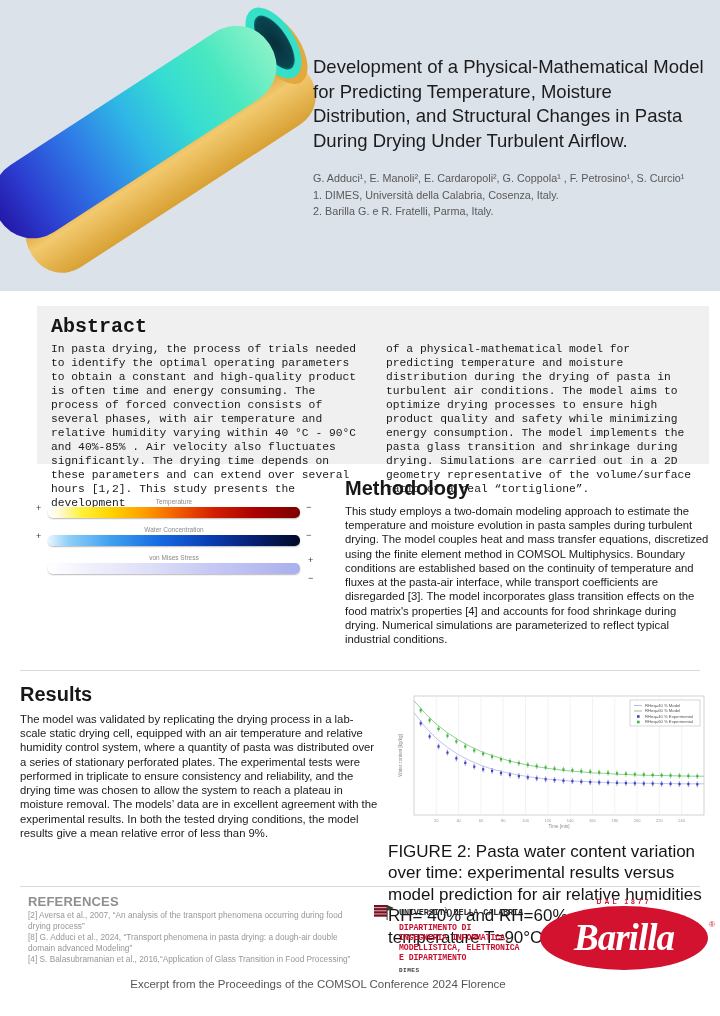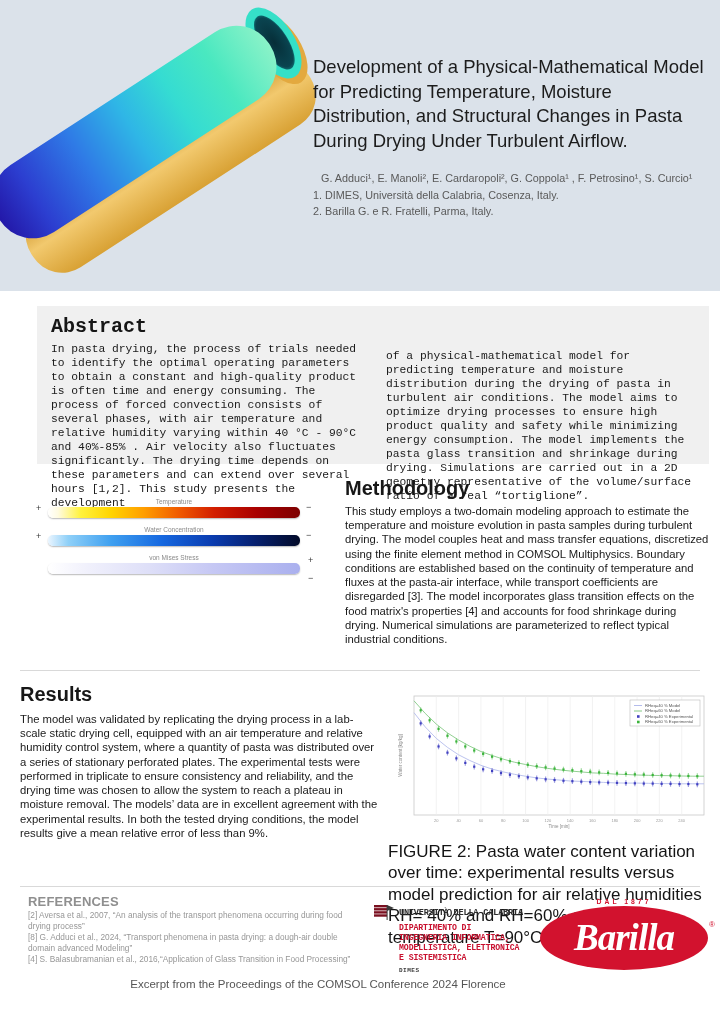--- a/index.html
+++ b/index.html
@@ -5,27 +5,27 @@
   html,body{margin:0;padding:0;background:#ffffff;}
   #page{position:relative;width:720px;height:1016px;background:#ffffff;overflow:hidden;
         font-family:"Liberation Sans",sans-serif;color:#171717;}
 
   
   .header{position:absolute;left:0;top:0;width:720px;height:291px;background:#dbe2ea;}
   .pasta{position:absolute;left:-14px;top:0px;}
   .title-block{position:absolute;left:313px;top:40px;width:398px;}
   .title{font-size:24px;font-weight:700;line-height:1.15;letter-spacing:-.2px;color:#141414;}
   .subtitle{margin-top:15px;font-size:18.5px;font-weight:400;line-height:1.33;color:#1c1c1c;}
-  .authors{margin-top:17px;font-size:10.8px;color:#595959;line-height:1.5;margin-left:8px;}
+  .authors{margin-top:17px;font-size:10.8px;color:#595959;line-height:1.5;}
   .affil{font-size:10.8px;color:#595959;line-height:1.5;}
 
   
   .abstract{position:absolute;left:37px;top:306px;width:672px;height:158px;background:#f0f0f0;font-family:Liberation Mono, monospace;}
   .abstract h2{margin:9px 0 4px 14px;font-size:20px;font-weight:700;color:#161616;}
-  .abs-cols{display:flex;gap:26px;margin:2px 14px 0 14px;align-items:center;}
+  .abs-cols{display:flex;gap:26px;margin:2px 14px 0 14px;}
   .abs-col{width:310px;font-size:11.3px;line-height:1.24;color:#1a1a1a;}
 
   
   .meth-title{position:absolute;left:345px;top:477px;font-size:20px;font-weight:700;}
   .meth-body{position:absolute;left:345px;top:504px;width:364px;font-size:11.3px;line-height:1.26;color:#1a1a1a;}
 
   
   .fig1{position:absolute;left:30px;top:498px;width:310px;}
   .cbar-label{width:252px;margin-left:18px;text-align:center;font-size:6.5px;color:#8a8a8a;}
   .cbar-row{position:relative;width:310px;height:14px;margin-top:1px;}
@@ -336,21 +336,21 @@
         <rect x="0" y="9.3" width="13" height="2.4" fill="#7a1020"></rect>
         <polygon points="13,0 20,3 13,6" fill="#3a3a3a"></polygon>
         <rect x="12.6" y="0" width="1" height="15" fill="#3a3a3a"></rect>
       </svg>
       <div class="unical-name">UNIVERSITÀ DELLA CALABRIA</div>
     </div>
     <div class="unical-dept">
       <div>DIPARTIMENTO DI</div>
       <div>INGEGNERIA INFORMATICA,</div>
       <div>MODELLISTICA, ELETTRONICA</div>
-      <div>E SISTEMISTICA</div>
+      <div>E DIPARTIMENTO</div>
     </div>
     <div class="unical-dimes">DIMES</div>
   </div>
 
   <div class="barilla">
     <div class="barilla-dal">DAL 1877</div>
     <div class="barilla-ellipse">
       <div class="barilla-word">Barilla</div>
       <span class="barilla-r">®</span>
     </div>

